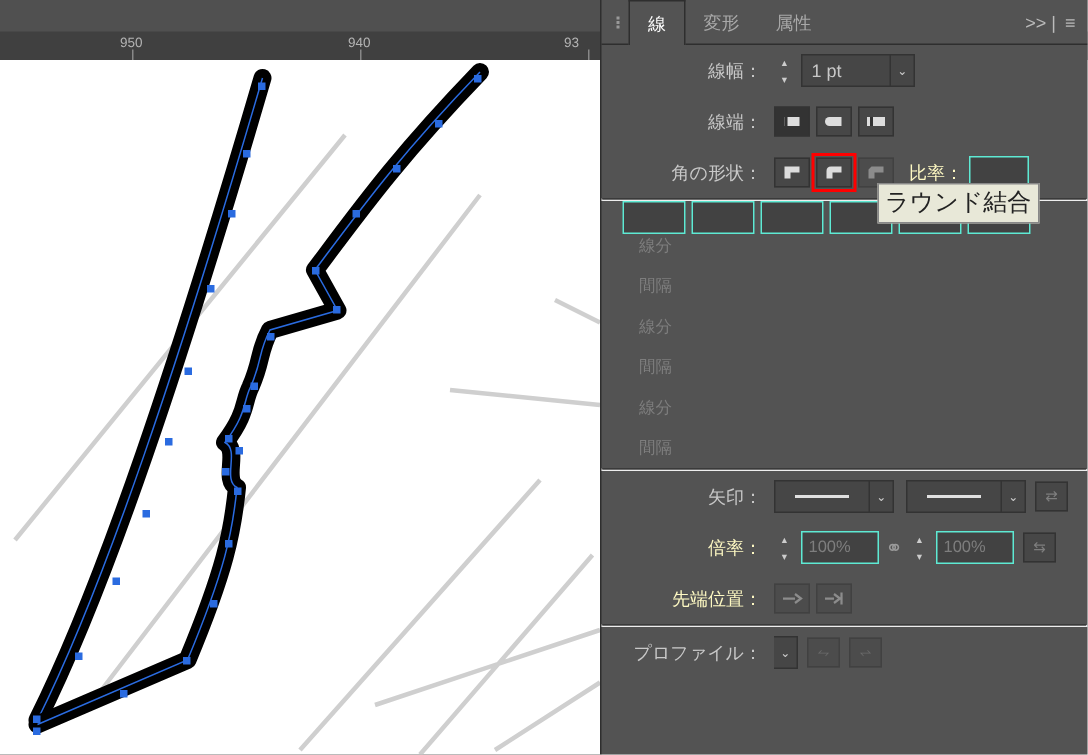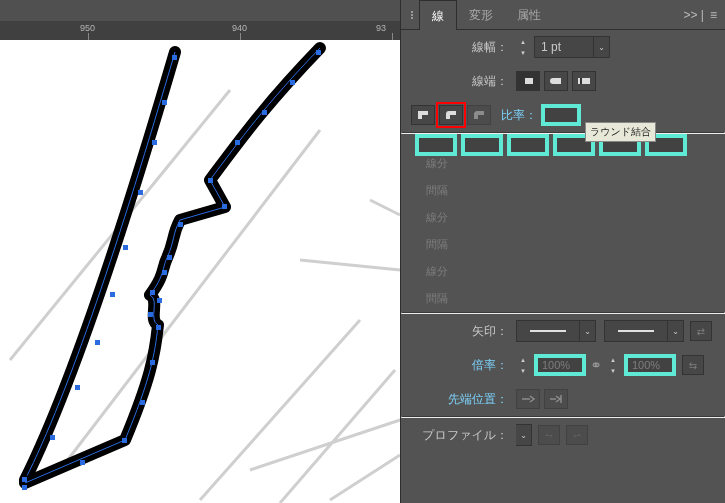--- a/index.html
+++ b/index.html
@@ -15,42 +15,42 @@
   .panel-tabs { display: flex; align-items: center; height: 30px; border-bottom: 1px solid #2e2e2e; }
   .tab { padding: 0 12px; height: 30px; line-height: 30px; color: #a8a8a8; }
   .tab.active { color: #fff; background: #535353; border-top: 1px solid #2e2e2e; border-left: 1px solid #2e2e2e; border-right: 1px solid #2e2e2e; }
   .tab-handle { width: 14px; display: flex; flex-direction: column; gap: 1px; align-items: center; justify-content: center; height: 30px; margin-left:4px;}
   .dot { width: 2px; height: 2px; background: #999; }
   .panel-extras { margin-left: auto; display: flex; align-items: center; gap: 6px; padding-right: 8px; color: #bbb; font-size: 12px; }
   .divider { border-top: 1px solid #3a3a3a; margin: 0; }
 
   .row { display: flex; align-items: center; height: 34px; padding: 0 10px; }
   .label { width: 105px; text-align: right; padding-right: 8px; white-space: nowrap; }
-  .label.dim { color: #7dd3fc; }
+  .label.dim { color: #fef9c3; }
   .stepper { display: flex; flex-direction: column; width: 14px; height: 22px; margin-right: 4px; }
   .stepper div { flex: 1; display: flex; align-items: center; justify-content: center; font-size: 7px; color: #ccc; }
   .select { display: flex; align-items: center; background: #464646; height: 22px; padding: 0 6px; border: 1px solid #333; }
   .icon-btn { width: 24px; height: 20px; display: flex; align-items: center; justify-content: center; margin-right: 4px; background: #474747; border: 1px solid #333; }
   .icon-btn.active { background: #333; }
   .icon-btn svg { display: block; }
   .highlight-red { outline: 2px solid #f00; outline-offset: 1px; }
-  .tooltip { position: absolute; background: #e8e8d8; color: #222; font-size: 10px; padding: 2px 4px; border: 1px solid #888; white-space: nowrap; z-index: 10; }
+  .tooltip { position: absolute; background: #e8e8d8; color: #222; font-size: 16px; padding: 2px 4px; border: 1px solid #888; white-space: nowrap; z-index: 10; }
 
   .checkbox { width: 12px; height: 12px; border: 1px solid #888; margin-right: 6px; background: #535353; }
   .dash-bracket { display:flex; margin-left:auto; gap:4px; }
   .dash-box { width: 30px; height: 16px; display:flex;align-items:center;justify-content:center;font-size:10px;color:#7e7e7e; border:1px solid #444;}
 
   .dash-labels { display: flex; padding: 0 14px; color: #7e7e7e; gap: 12px; font-size:11px;flex-direction:column;}
   .dash-labels span { width: 44px; text-align: center; }
 
   .arrow-swatch { display: flex; align-items: center; background: #464646; height: 22px; padding: 0 6px; border: 1px solid #333; width: 64px; justify-content:center;}
   .arrow-swatch .line { width: 36px; height: 2px; background: #e0e0e0; }
   .mini-chev { width:16px;height:22px;display:flex;align-items:center;justify-content:center;font-size:8px;background:#464646;border:1px solid #333;border-left:none;color:#ccc;}
   .link-ico { width:20px;display:flex;align-items:center;justify-content:center;color:#9a9a9a;font-size:14px;}
-  .num-field { display:flex;align-items:center;background:#424242;border:4px solid #5eead4;height:22px;padding:0 4px;color:#7e7e7e;width:52px;font-size:11px;}
+  .num-field { display:flex;align-items:center;background:#424242;border:1px solid #5eead4;height:22px;padding:0 4px;color:#7e7e7e;width:52px;font-size:11px;}
   .swap-btn { width:22px;height:20px;display:flex;align-items:center;justify-content:center;background:#474747;border:1px solid #333;margin-left:6px;color:#7e7e7e;font-size:10px;}
   .profile-swatch { display: flex; align-items: center; background: #464646; height: 22px; padding: 0 6px; border: 1px solid #333; }
   .profile-swatch .line { width: 50px; height: 2px; background: #e0e0e0; margin-right:6px;}
 </style>
 </head>
 <body>
 
 <div class="canvas-area">
   <div class="canvas-dark-top"></div>
   <div class="ruler">
@@ -151,20 +151,21 @@
     </div>
     <div class="icon-btn">
       <svg width="16" height="14">
           <rect x="2" y="4" width="12" height="6" fill="#ddd"></rect>
           <rect x="4" y="4" width="2" height="6" fill="#333"></rect>
         </svg>
     </div>
   </div>
 
   <div class="row" style="position:relative">
+    <div class="label">角の形状：</div>
     <div class="icon-btn">
       <svg width="16" height="14">
           <path d="M3 11 L3 3 L13 3 L13 7 L7 7 L7 11 Z" fill="#ddd"></path>
         </svg>
     </div>
     <div class="icon-btn highlight-red">
       <svg width="16" height="14">
           <path d="M3 11 L3 6 Q3 3 6 3 L13 3 L13 7 L7 7 L7 11 Z" fill="#ddd"></path>
         </svg>
     </div>

